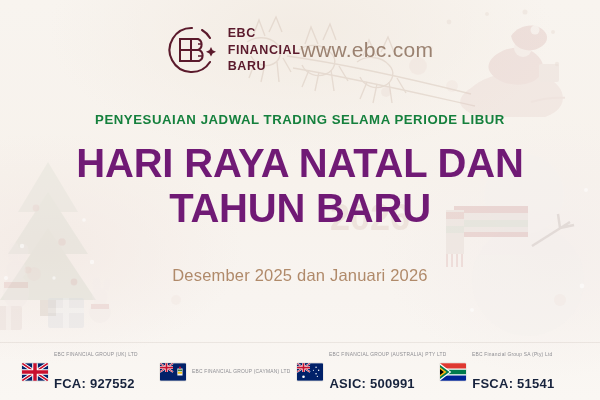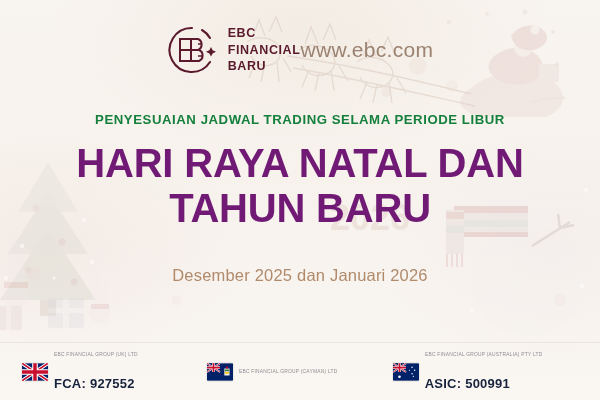--- a/index.html
+++ b/index.html
@@ -365,15 +365,34 @@
             <circle cx="47" cy="30" r="1.5"></circle>
           </g>
         </svg>
       </span>
       <span class="reg-text">
         <span class="reg-company" style="display:block">EBC FINANCIAL GROUP (AUSTRALIA) PTY LTD</span>
         <span class="reg-license" style="display:block">ASIC: 500991</span>
       </span>
     </div>
 
+    <div class="reg">
+      <span class="flag">
+        <svg viewBox="0 0 60 40">
+          <rect width="60" height="40" fill="#fff"></rect>
+          <path d="M0 0 h60 v12 h-60z" fill="#DE3831"></path>
+          <path d="M0 28 h60 v12 h-60z" fill="#002395"></path>
+          <path d="M0 14 h60 v12 h-60z" fill="#fff"></path>
+          <path d="M0 15 h60 v10 h-60z" fill="#007A4D"></path>
+          <path d="M0 0 L26 20 L0 40 Z" fill="#fff"></path>
+          <path d="M0 4 L22 20 L0 36 Z" fill="#007A4D"></path>
+          <path d="M0 9 L15 20 L0 31 Z" fill="#FFB612"></path>
+          <path d="M0 13 L9 20 L0 27 Z" fill="#000"></path>
+        </svg>
+      </span>
+      <span class="reg-text">
+        <span class="reg-company" style="display:block">EBC Financial Group SA (Pty) Ltd</span>
+        <span class="reg-license" style="display:block">FSCA: 51541</span>
+      </span>
+    </div>
 
   </div>
 </div>
 
 </body></html>

